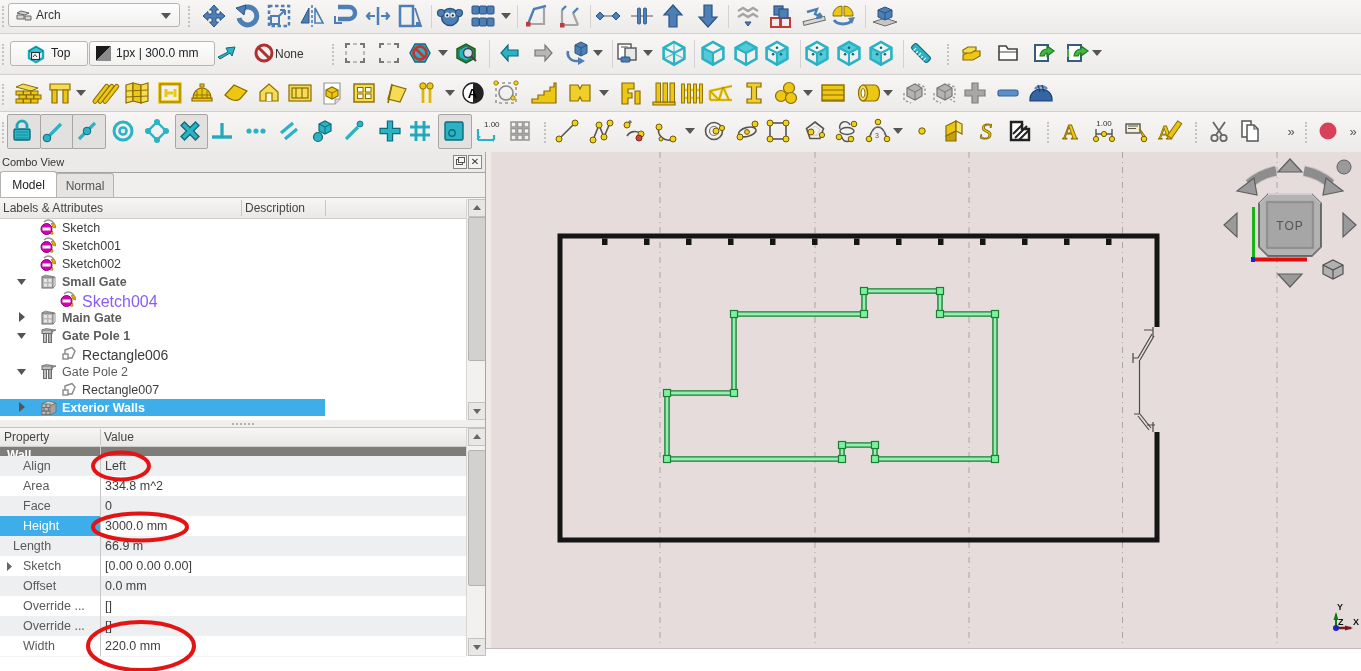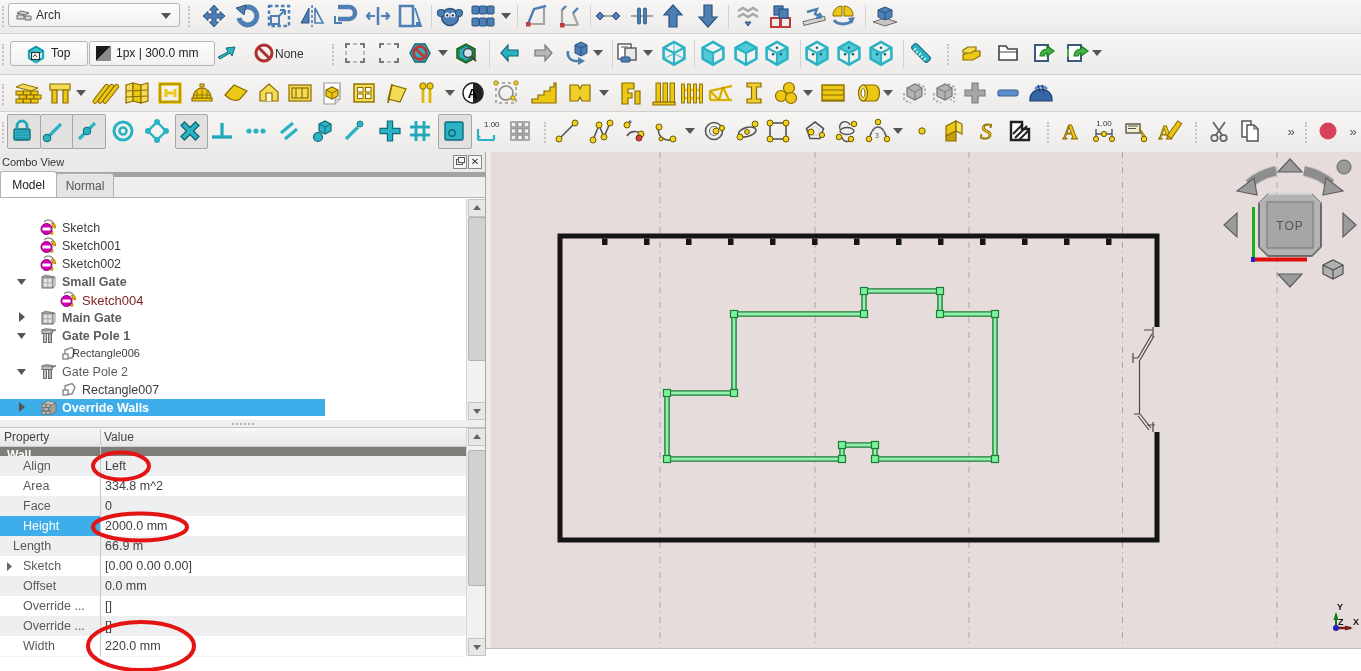--- a/index.html
+++ b/index.html
@@ -664,31 +664,37 @@
         <text x="0" y="5" font-size="13" fill="#555" font-family="Liberation Sans" text-anchor="middle">»</text>
       </g>
       <path d="M685,16 L695,16 L690,22 Z" fill="#555"></path>
       <path d="M893,16 L903,16 L898,22 Z" fill="#555"></path>
     </svg>
     <div class="hdots" style="top:122px;left:544px;height:21px"></div>
     <div class="hdots" style="top:122px;left:1047px;height:21px"></div>
     <div class="hdots" style="top:122px;left:1195px;height:21px"></div>
     <div class="hdots" style="top:122px;left:1305px;height:21px"></div>
     <div class="abs" style="left:0;top:152px;width:485px;height:503px;background:#f1efee">
-      <div class="abs" style="left:0;top:0;width:485px;height:20px;background:#eceae8;font-size:11px;color:#333;border-bottom:5px solid #a3a3a3">
+      <div class="abs" style="left:0;top:0;width:485px;height:20px;background:#eceae8;font-size:11px;color:#333;border-bottom:1px solid #a3a3a3">
         <span style="position:absolute;left:2px;top:4px">Combo View</span>
         <div class="abs" style="left:453px;top:3px;width:12px;height:12px;border:1px solid #888;background:#f5f4f3">
           <div class="abs" style="left:2px;top:3px;width:5px;height:4px;border:1px solid #555"></div>
           <div class="abs" style="left:4px;top:1px;width:5px;height:4px;border:1px solid #555;background:#f5f4f3"></div>
         </div>
         <div class="abs" style="left:468px;top:3px;width:12px;height:12px;border:1px solid #888;background:#f5f4f3;font-size:10px;text-align:center;line-height:11px;color:#333">✕</div>
       </div>
       <div class="abs" style="left:0;top:19px;width:55px;height:26px;background:#fff;border:1px solid #b5b3b1;border-bottom:none;border-radius:3px 3px 0 0;font-size:12px;color:#222;text-align:center;line-height:26px">Model</div>
       <div class="abs" style="left:56px;top:21px;width:56px;height:24px;background:#e6e4e2;border:1px solid #b5b3b1;border-bottom:none;border-radius:3px 3px 0 0;font-size:12px;color:#555;text-align:center;line-height:24px">Normal</div>
       <div class="abs" style="left:0;top:45px;width:485px;height:223px;background:#fff;border-top:1px solid #b5b3b1">
+        <div class="abs" style="left:0;top:0;width:485px;height:20px;background:linear-gradient(#f7f6f5,#eae8e6);border-bottom:1px solid #cfcdcb;font-size:12px;color:#444">
+          <span style="position:absolute;left:3px;top:3px">Labels &amp; Attributes</span>
+          <span style="position:absolute;left:245px;top:3px">Description</span>
+          <div class="abs" style="left:241px;top:2px;width:1px;height:16px;background:#c9c7c5"></div>
+          <div class="abs" style="left:325px;top:2px;width:1px;height:16px;background:#c9c7c5"></div>
+        </div>
         <svg class="abs" style="left:40px;top:21px" width="18" height="17" viewBox="0 0 18 17">
           <path d="M4,3 A 6,6 0 0 1 14,5" fill="none" stroke="#999" stroke-width="1.5"></path>
           <path d="M12,4 q4,0 3.5,5 l-3,-1 q0.5,-3 -1.5,-3 Z" fill="#e8a800" stroke="#a97b00" stroke-width="0.8"></path>
           <path d="M9,12 q0,4 4,3 l-0.5,-3 Z" fill="#e8a800" stroke="#a97b00" stroke-width="0.8"></path>
           <circle cx="6.5" cy="10" r="5.5" fill="#d400b8" stroke="#8a0078" stroke-width="1"></circle>
           <rect x="2.5" y="8.5" width="8" height="3" fill="#fff"></rect>
         </svg>
         <span style="position:absolute;left:62px;top:23px;font-size:12.5px;font-weight:400;color:#3c3c3c;white-space:nowrap">Sketch</span>
         <svg class="abs" style="left:40px;top:39px" width="18" height="17" viewBox="0 0 18 17">
           <path d="M4,3 A 6,6 0 0 1 14,5" fill="none" stroke="#999" stroke-width="1.5"></path>
@@ -719,21 +725,21 @@
           <path d="M13,15 L15,13 L15,4" fill="none" stroke="#777" stroke-width="0.8"></path>
         </svg>
         <span style="position:absolute;left:62px;top:77px;font-size:12.5px;font-weight:700;color:#5c5c5c;white-space:nowrap">Small Gate</span>
         <svg class="abs" style="left:60px;top:93px" width="18" height="17" viewBox="0 0 18 17">
           <path d="M4,3 A 6,6 0 0 1 14,5" fill="none" stroke="#999" stroke-width="1.5"></path>
           <path d="M12,4 q4,0 3.5,5 l-3,-1 q0.5,-3 -1.5,-3 Z" fill="#e8a800" stroke="#a97b00" stroke-width="0.8"></path>
           <path d="M9,12 q0,4 4,3 l-0.5,-3 Z" fill="#e8a800" stroke="#a97b00" stroke-width="0.8"></path>
           <circle cx="6.5" cy="10" r="5.5" fill="#d400b8" stroke="#8a0078" stroke-width="1"></circle>
           <rect x="2.5" y="8.5" width="8" height="3" fill="#fff"></rect>
         </svg>
-        <span style="position:absolute;left:82px;top:95px;font-size:13px;font-weight:400;color:#7f1d1d;white-space:nowrap">Sketch004</span>
+        <span style="position:absolute;left:82px;top:95px;font-size:16px;font-weight:400;color:#8b5cf6;white-space:nowrap">Sketch004</span>
         <svg class="abs" style="left:18px;top:114px" width="8" height="10" viewBox="0 0 8 10">
           <path d="M1,0 L7,5 L1,10 Z" fill="#555"></path>
         </svg>
         <svg class="abs" style="left:40px;top:111px" width="18" height="17" viewBox="0 0 18 17">
           <path d="M2,4 L5,2 L15,4 L12,6 Z" fill="#c9c7c5" stroke="#777" stroke-width="0.8"></path>
           <rect x="2" y="4" width="11" height="11" fill="#b9b7b5" stroke="#6e6c6a" stroke-width="1"></rect>
           <rect x="4" y="6" width="3" height="3" fill="#e8e7e6"></rect>
           <rect x="8.5" y="6" width="3" height="3" fill="#e8e7e6"></rect>
           <rect x="4" y="10.5" width="3" height="3" fill="#e8e7e6"></rect>
           <rect x="8.5" y="10.5" width="3" height="3" fill="#e8e7e6"></rect>
@@ -748,21 +754,21 @@
           <rect x="2" y="3" width="10" height="3.5" fill="#c2c0be" stroke="#6e6c6a" stroke-width="1"></rect>
           <rect x="3.5" y="6.5" width="3" height="9" fill="#c2c0be" stroke="#6e6c6a" stroke-width="1"></rect>
           <rect x="8.5" y="6.5" width="3" height="9" fill="#b2b0ae" stroke="#6e6c6a" stroke-width="1"></rect>
           <path d="M12,3 L12,6.5 M12,4.5 L16,3" stroke="#777" stroke-width="0.8"></path>
         </svg>
         <span style="position:absolute;left:62px;top:131px;font-size:12.5px;font-weight:700;color:#5c5c5c;white-space:nowrap">Gate Pole 1</span>
         <svg class="abs" style="left:60px;top:147px" width="18" height="17" viewBox="0 0 18 17">
           <path d="M5,5 L12,2.5 L15,6 L12,13 L5,13 Z" fill="none" stroke="#888" stroke-width="1.4"></path>
           <rect x="3" y="9" width="5" height="5" fill="#fff" stroke="#888" stroke-width="1.4"></rect>
         </svg>
-        <span style="position:absolute;left:72px;top:149px;font-size:11px;font-weight:400;color:#3c3c3c;white-space:nowrap">Rectangle006</span>
+        <span style="position:absolute;left:82px;top:149px;font-size:14px;font-weight:400;color:#3c3c3c;white-space:nowrap">Rectangle006</span>
         <svg class="abs" style="left:17px;top:170px" width="10" height="8" viewBox="0 0 10 8">
           <path d="M0,1 L9,1 L4.5,7 Z" fill="#555"></path>
         </svg>
         <svg class="abs" style="left:40px;top:165px" width="18" height="17" viewBox="0 0 18 17">
           <path d="M2,3 L6,1.5 L16,3 L12,4.5 Z" fill="#d5d3d1" stroke="#777" stroke-width="0.8"></path>
           <rect x="2" y="3" width="10" height="3.5" fill="#c2c0be" stroke="#6e6c6a" stroke-width="1"></rect>
           <rect x="3.5" y="6.5" width="3" height="9" fill="#c2c0be" stroke="#6e6c6a" stroke-width="1"></rect>
           <rect x="8.5" y="6.5" width="3" height="9" fill="#b2b0ae" stroke="#6e6c6a" stroke-width="1"></rect>
           <path d="M12,3 L12,6.5 M12,4.5 L16,3" stroke="#777" stroke-width="0.8"></path>
         </svg>
@@ -782,21 +788,21 @@
             <rect x="2" y="5" width="4" height="3.4"></rect>
             <rect x="6.2" y="5" width="4" height="3.4"></rect>
             <rect x="2" y="8.6" width="2" height="3.4"></rect>
             <rect x="4.2" y="8.6" width="4" height="3.4"></rect>
             <rect x="8.4" y="8.6" width="2" height="3.4"></rect>
             <rect x="2" y="12.2" width="4" height="3.4"></rect>
             <rect x="6.2" y="12.2" width="4" height="3.4"></rect>
           </g>
           <path d="M10,7 L16,4 L16,13 L10,16 Z" fill="#a5a3a1" stroke="#6e6c6a" stroke-width="0.8"></path>
         </svg>
-        <span style="position:absolute;left:62px;top:203px;font-size:12.5px;font-weight:700;color:#fff;white-space:nowrap">Override Walls</span>
+        <span style="position:absolute;left:62px;top:203px;font-size:12.5px;font-weight:700;color:#fff;white-space:nowrap">Exterior Walls</span>
         <div class="abs" style="left:466px;top:1px;width:18px;height:221px;background:#f2f1f0;border-left:1px solid #d8d6d4">
           <div class="abs" style="left:1px;top:0;width:16px;height:16px;background:#e9e7e5;border:1px solid #c5c3c1"><svg width="16" height="16" viewBox="0 0 16 16">
               <path d="M4,10 L8,5 L12,10 Z" fill="#666"></path>
             </svg></div>
           <div class="abs" style="left:1px;top:18px;width:16px;height:142px;background:#d3d1cf;border:1px solid #b5b3b1;border-radius:2px"></div>
           <div class="abs" style="left:1px;bottom:0;width:16px;height:16px;background:#e9e7e5;border:1px solid #c5c3c1"><svg width="16" height="16" viewBox="0 0 16 16">
               <path d="M4,6 L12,6 L8,11 Z" fill="#666"></path>
             </svg></div>
         </div>
       </div>
@@ -817,21 +823,21 @@
         <span style="position:absolute;left:105px;top:31px;font-size:12.5px;color:#3f3f3f">Left</span>
         <div class="abs" style="left:0;top:48px;width:466px;height:20px;background:#ffffff;border-bottom:1px solid #f2f3f4"></div>
         <span style="position:absolute;left:23px;top:51px;font-size:12.5px;color:#5a5a5a">Area</span>
         <span style="position:absolute;left:105px;top:51px;font-size:12.5px;color:#3f3f3f">334.8 m^2</span>
         <div class="abs" style="left:0;top:68px;width:466px;height:20px;background:#edeff0;border-bottom:1px solid #f2f3f4"></div>
         <span style="position:absolute;left:23px;top:71px;font-size:12.5px;color:#5a5a5a">Face</span>
         <span style="position:absolute;left:105px;top:71px;font-size:12.5px;color:#3f3f3f">0</span>
         <div class="abs" style="left:0;top:88px;width:466px;height:20px;background:#ffffff;border-bottom:1px solid #f2f3f4"></div>
         <div class="abs" style="left:0;top:88px;width:100px;height:20px;background:#3daee9"></div>
         <span style="position:absolute;left:23px;top:91px;font-size:12.5px;color:#fff">Height</span>
-        <span style="position:absolute;left:105px;top:91px;font-size:12.5px;color:#3f3f3f">2000.0 mm</span>
+        <span style="position:absolute;left:105px;top:91px;font-size:12.5px;color:#3f3f3f">3000.0 mm</span>
         <div class="abs" style="left:0;top:108px;width:466px;height:20px;background:#edeff0;border-bottom:1px solid #f2f3f4"></div>
         <span style="position:absolute;left:13px;top:111px;font-size:12.5px;color:#5a5a5a">Length</span>
         <span style="position:absolute;left:105px;top:111px;font-size:12.5px;color:#3f3f3f">66.9 m</span>
         <div class="abs" style="left:0;top:128px;width:466px;height:20px;background:#ffffff;border-bottom:1px solid #f2f3f4"></div>
         <svg class="abs" style="left:6px;top:134px" width="7" height="9" viewBox="0 0 7 9">
           <path d="M1,0 L6,4.5 L1,9 Z" fill="#666"></path>
         </svg>
         <span style="position:absolute;left:23px;top:131px;font-size:12.5px;color:#5a5a5a">Sketch</span>
         <span style="position:absolute;left:105px;top:131px;font-size:12.5px;color:#3f3f3f">[0.00 0.00 0.00]</span>
         <div class="abs" style="left:0;top:148px;width:466px;height:20px;background:#edeff0;border-bottom:1px solid #f2f3f4"></div>

